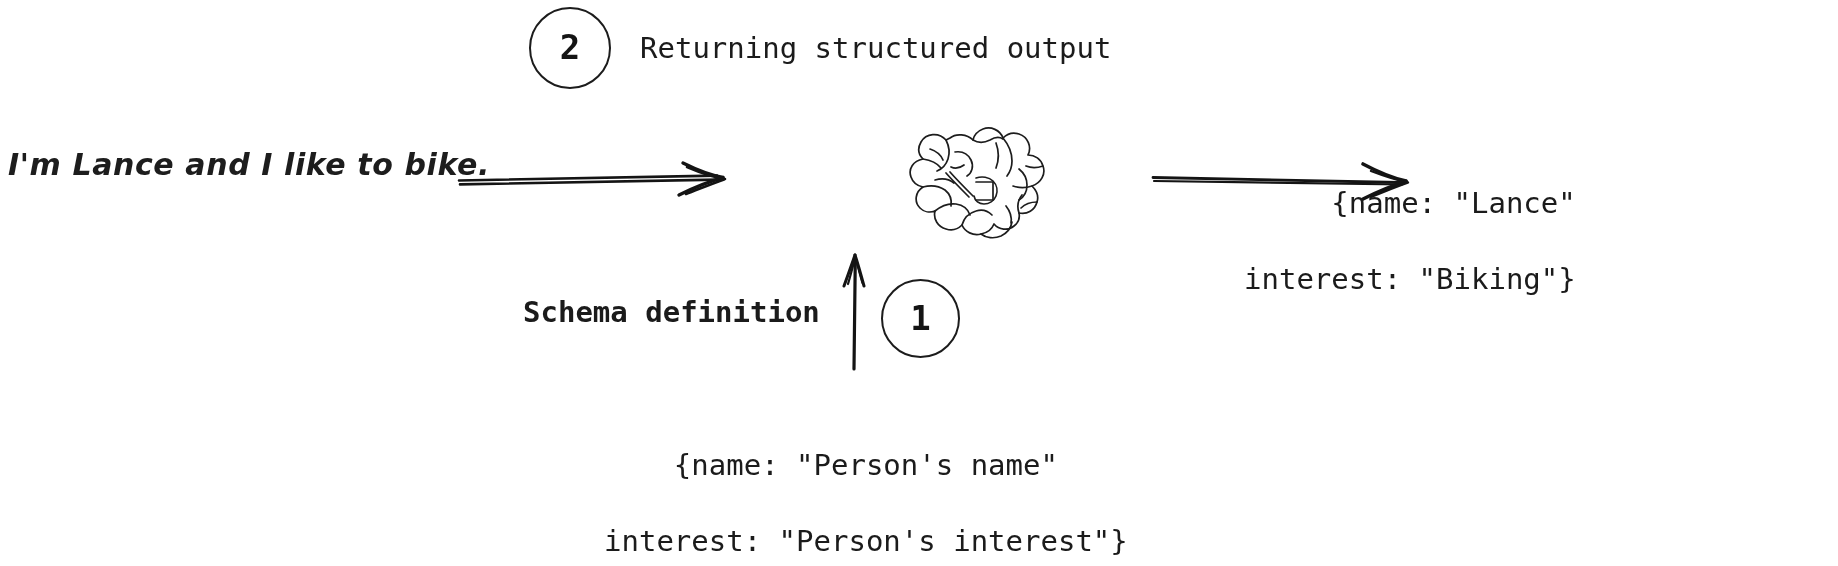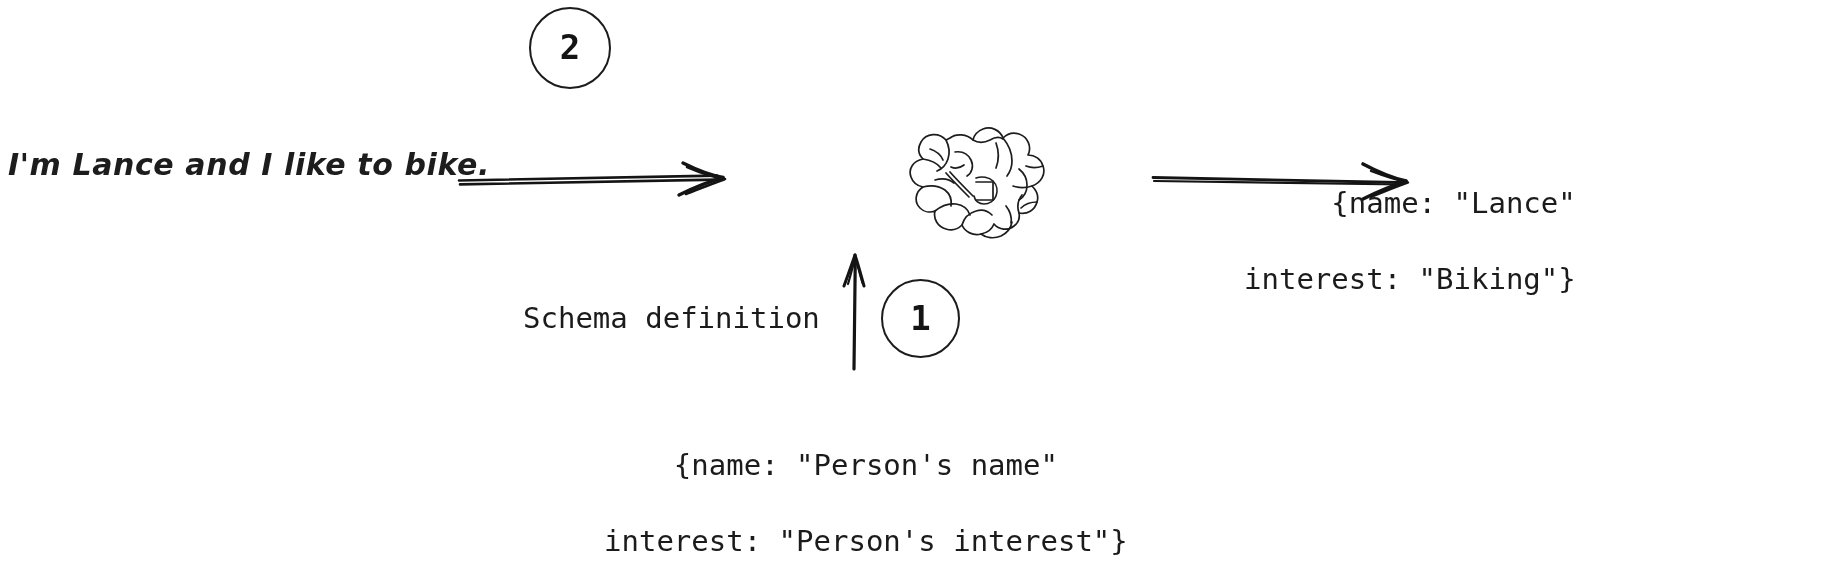--- a/index.html
+++ b/index.html
@@ -43,21 +43,22 @@
     white-space: pre;
   }
 
   #step2-label {
     left: 640px;
     top: 29px;
   }
 
   #schema-label {
     left: 523px;
-    top: 299px;
+    top: 293px;
+    font-weight: bold;
   }
 
   #output-json {
     left: 1244px;
     top: 146px;
     text-align: right;
   }
   #output-json .l2 { display:block; }
 
   #schema-json {
@@ -101,20 +102,21 @@
 </style>
 </head>
 <body>
 
 <div id="canvas">
 
   <div class="abs step-circle" id="step-2-circle">
     <span>2</span>
   </div>
 
+  <div class="abs mono" id="step2-label">Returning structured output</div>
 
   <div class="abs" id="input-sentence">I'm Lance and I like to bike.</div>
 
   <svg class="abs svg-layer" style="left:455px; top:150px;" width="290" height="60" viewBox="0 0 290 60">
     <g fill="none" stroke="#141414" stroke-linecap="round" stroke-linejoin="round">
       <path d="M4,30.5 C70,28.6 160,27.4 262,25.6" stroke-width="2.6"></path>
       <path d="M5,34.4 C72,32.8 162,31.2 263,29.6" stroke-width="2.6"></path>
       <path d="M228,13 C242,20 254,25 268,27.4" stroke-width="3.4"></path>
       <path d="M268,27.6 C252,32 238,38 224,45" stroke-width="3.4"></path>
       <path d="M232,17 C246,23 257,27 270,29" stroke-width="2.6"></path>

